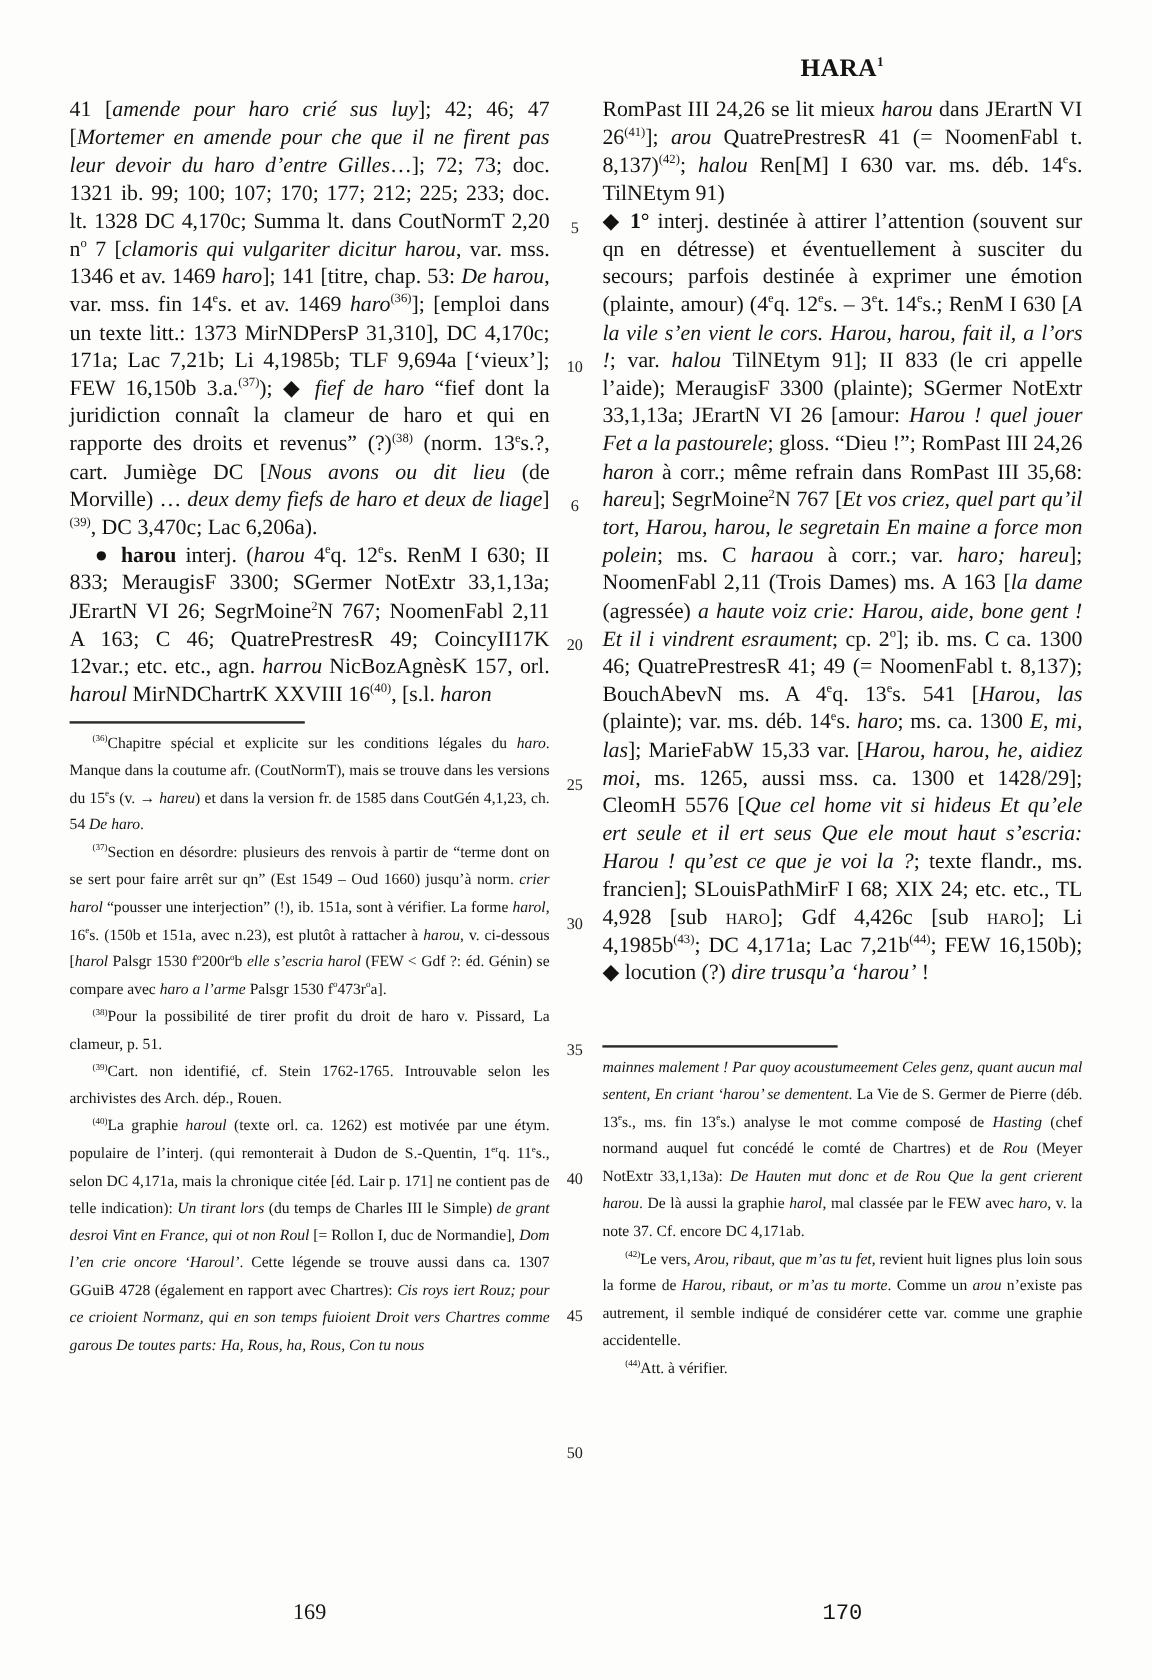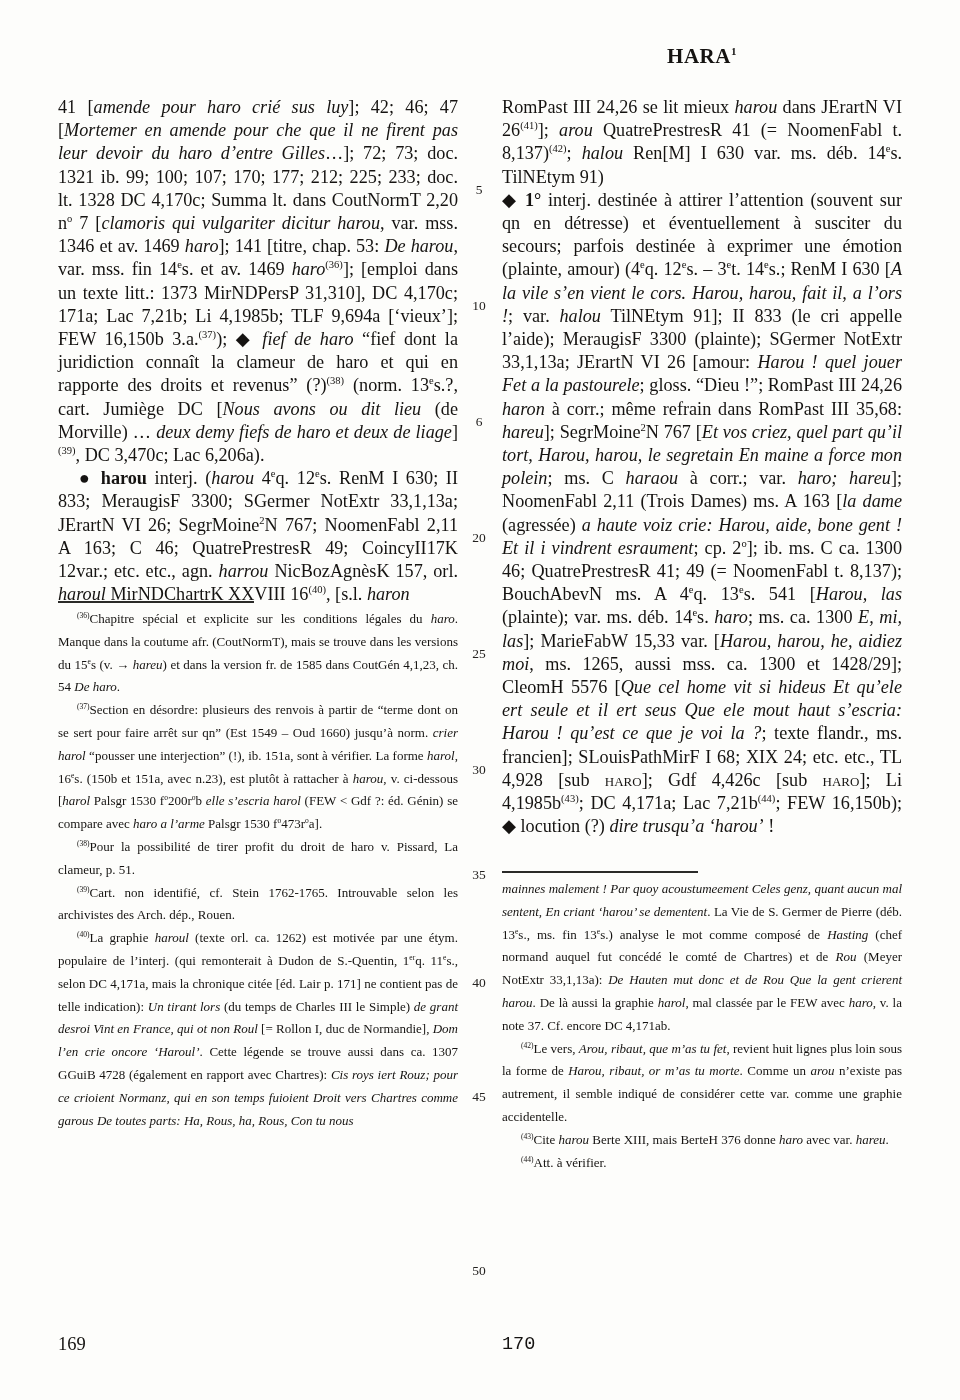--- a/index.html
+++ b/index.html
@@ -1,37 +1,37 @@
 <!DOCTYPE html>
 <html><head>
 <meta charset="utf-8">
 <style>
   html,body{margin:0;padding:0;background:#e8e8e4;}
   .page{position:relative;width:960px;height:1400px;margin:0 auto;background:#fdfdfb;color:#151311;
         font-family:"Liberation Serif","DejaVu Serif",serif;overflow:hidden;}
   .entry-header{position:absolute;top:44px;left:502px;width:400px;text-align:center;
         font-weight:bold;font-size:21px;letter-spacing:.5px;}
   .entry-header sup{font-size:11px;}
-  .col{position:absolute;top:96px;width:400px;text-align:justify;}
+  .col{position:absolute;top:80px;width:400px;text-align:justify;}
   .col-left{left:58px;}
   .col-right{left:502px;}
   .main-text{font-size:18.2px;line-height:23.2px;}
   .main-text p{margin:0;}
   .main-text p.indented{text-indent:21px;}
   .fn-block{position:absolute;width:400px;font-size:13px;line-height:22.8px;text-align:justify;}
   .fn-left{left:58px;top:601px;}
   .fn-right{left:502px;top:840px;margin-top:31px;}
   .fn-divider{width:196px;border:none;border-top:2px solid #2a2a28;margin:0 0 5px 0;}
   .fn-block p{margin:0;text-indent:19px;}
   .fn-block p.noindent{text-indent:0;}
   sup{font-size:.58em;line-height:0;}
   sc{font-variant:small-caps;}
   .gutter-num{position:absolute;left:466px;width:26px;text-align:center;
         font-size:13.5px;line-height:14px;color:#23211f;}
-  .page-number{position:absolute;top:1334px;width:400px;text-align:left;font-size:18.5px;}
+  .page-number{position:absolute;top:1334px;width:400px;text-align:center;font-size:18.5px;}
   .pn-left{left:58px;}
   .pn-right{left:502px;font-family:Liberation Mono, monospace;}
 </style>
 </head>
 <body>
 
 <div class="page">
 
   <div class="entry-header"><span>HARA</span><sup>1</sup></div>
 
@@ -49,31 +49,30 @@
   </div>
 
   <div class="col col-right main-text">
     <p>RomPast III 24,26 se lit mieux <i>harou</i> dans JErartN VI 26<sup>(41)</sup>]; <i>arou</i> QuatrePrestresR 41 (= NoomenFabl t. 8,137)<sup>(42)</sup>; <i>halou</i> Ren[M] I 630 var. ms. déb. 14<sup>e</sup>s. TilNEtym 91)</p>
     <p>◆ <b>1°</b> interj. destinée à attirer l’attention (souvent sur qn en détresse) et éventuellement à susciter du secours; parfois destinée à exprimer une émotion (plainte, amour) (4<sup>e</sup>q. 12<sup>e</sup>s. – 3<sup>e</sup>t. 14<sup>e</sup>s.; RenM I 630 [<i>A la vile s’en vient le cors. Harou, harou, fait il, a l’ors !</i>; var. <i>halou</i> TilNEtym 91]; II 833 (le cri appelle l’aide); MeraugisF 3300 (plainte); SGermer NotExtr 33,1,13a; JErartN VI 26 [amour: <i>Harou ! quel jouer Fet a la pastourele</i>; gloss. “Dieu !”; RomPast III 24,26 <i>haron</i> à corr.; même refrain dans RomPast III 35,68: <i>hareu</i>]; SegrMoine<sup>2</sup>N 767 [<i>Et vos criez, quel part qu’il tort, Harou, harou, le segretain En maine a force mon polein</i>; ms. C <i>haraou</i> à corr.; var. <i>haro; hareu</i>]; NoomenFabl 2,11 (Trois Dames) ms. A 163 [<i>la dame</i> (agressée) <i>a haute voiz crie: Harou, aide, bone gent ! Et il i vindrent esraument</i>; cp. 2<sup>o</sup>]; ib. ms. C ca. 1300 46; QuatrePrestresR 41; 49 (= NoomenFabl t. 8,137); BouchAbevN ms. A 4<sup>e</sup>q. 13<sup>e</sup>s. 541 [<i>Harou, las</i> (plainte); var. ms. déb. 14<sup>e</sup>s. <i>haro</i>; ms. ca. 1300 <i>E, mi, las</i>]; MarieFabW 15,33 var. [<i>Harou, harou, he, aidiez moi</i>, ms. 1265, aussi mss. ca. 1300 et 1428/29]; CleomH 5576 [<i>Que cel home vit si hideus Et qu’ele ert seule et il ert seus Que ele mout haut s’escria: Harou ! qu’est ce que je voi la ?</i>; texte flandr., ms. francien]; SLouisPathMirF I 68; XIX 24; etc. etc., TL 4,928 [sub <sc>haro</sc>]; Gdf 4,426c [sub <sc>haro</sc>]; Li 4,1985b<sup>(43)</sup>; DC 4,171a; Lac 7,21b<sup>(44)</sup>; FEW 16,150b); ◆ locution (?) <i>dire trusqu’a ‘harou’</i> !</p>
   </div>
   <div class="fn-block fn-right">
     <hr class="fn-divider">
     <p class="noindent"><i>mainnes malement ! Par quoy acoustumeement Celes genz, quant aucun mal sentent, En criant ‘harou’ se dementent</i>. La Vie de S. Germer de Pierre (déb. 13<sup>e</sup>s., ms. fin 13<sup>e</sup>s.) analyse le mot comme composé de <i>Hasting</i> (chef normand auquel fut concédé le comté de Chartres) et de <i>Rou</i> (Meyer NotExtr 33,1,13a): <i>De Hauten mut donc et de Rou Que la gent crierent harou</i>. De là aussi la graphie <i>harol</i>, mal classée par le FEW avec <i>haro</i>, v. la note 37. Cf. encore DC 4,171ab.</p>
     <p><sup>(42)</sup>Le vers, <i>Arou, ribaut, que m’as tu fet</i>, revient huit lignes plus loin sous la forme de <i>Harou, ribaut, or m’as tu morte</i>. Comme un <i>arou</i> n’existe pas autrement, il semble indiqué de considérer cette var. comme une graphie accidentelle.</p>
-    <p><sup>(43)</sup>Cite <i>harou</i> Berte XIII, mais BerteH 376 donne <i>haro</i> avec var. <i>hareu</i>.</p>
     <p><sup>(44)</sup>Att. à vérifier.</p>
   </div>
 
   <div class="gutter-num" style="top:183px">5</div>
   <div class="gutter-num" style="top:299px">10</div>
   <div class="gutter-num" style="top:415px">6</div>
   <div class="gutter-num" style="top:531px">20</div>
   <div class="gutter-num" style="top:647px">25</div>
   <div class="gutter-num" style="top:763px">30</div>
   <div class="gutter-num" style="top:868px">35</div>
   <div class="gutter-num" style="top:976px">40</div>
   <div class="gutter-num" style="top:1090px">45</div>
-  <div class="gutter-num" style="top:1264px">50</div>
+  <div class="gutter-num" style="top:1204px">50</div>
 
   <div class="page-number pn-left">169</div>
   <div class="page-number pn-right">170</div>
 
 </div>
 
 </body></html>

